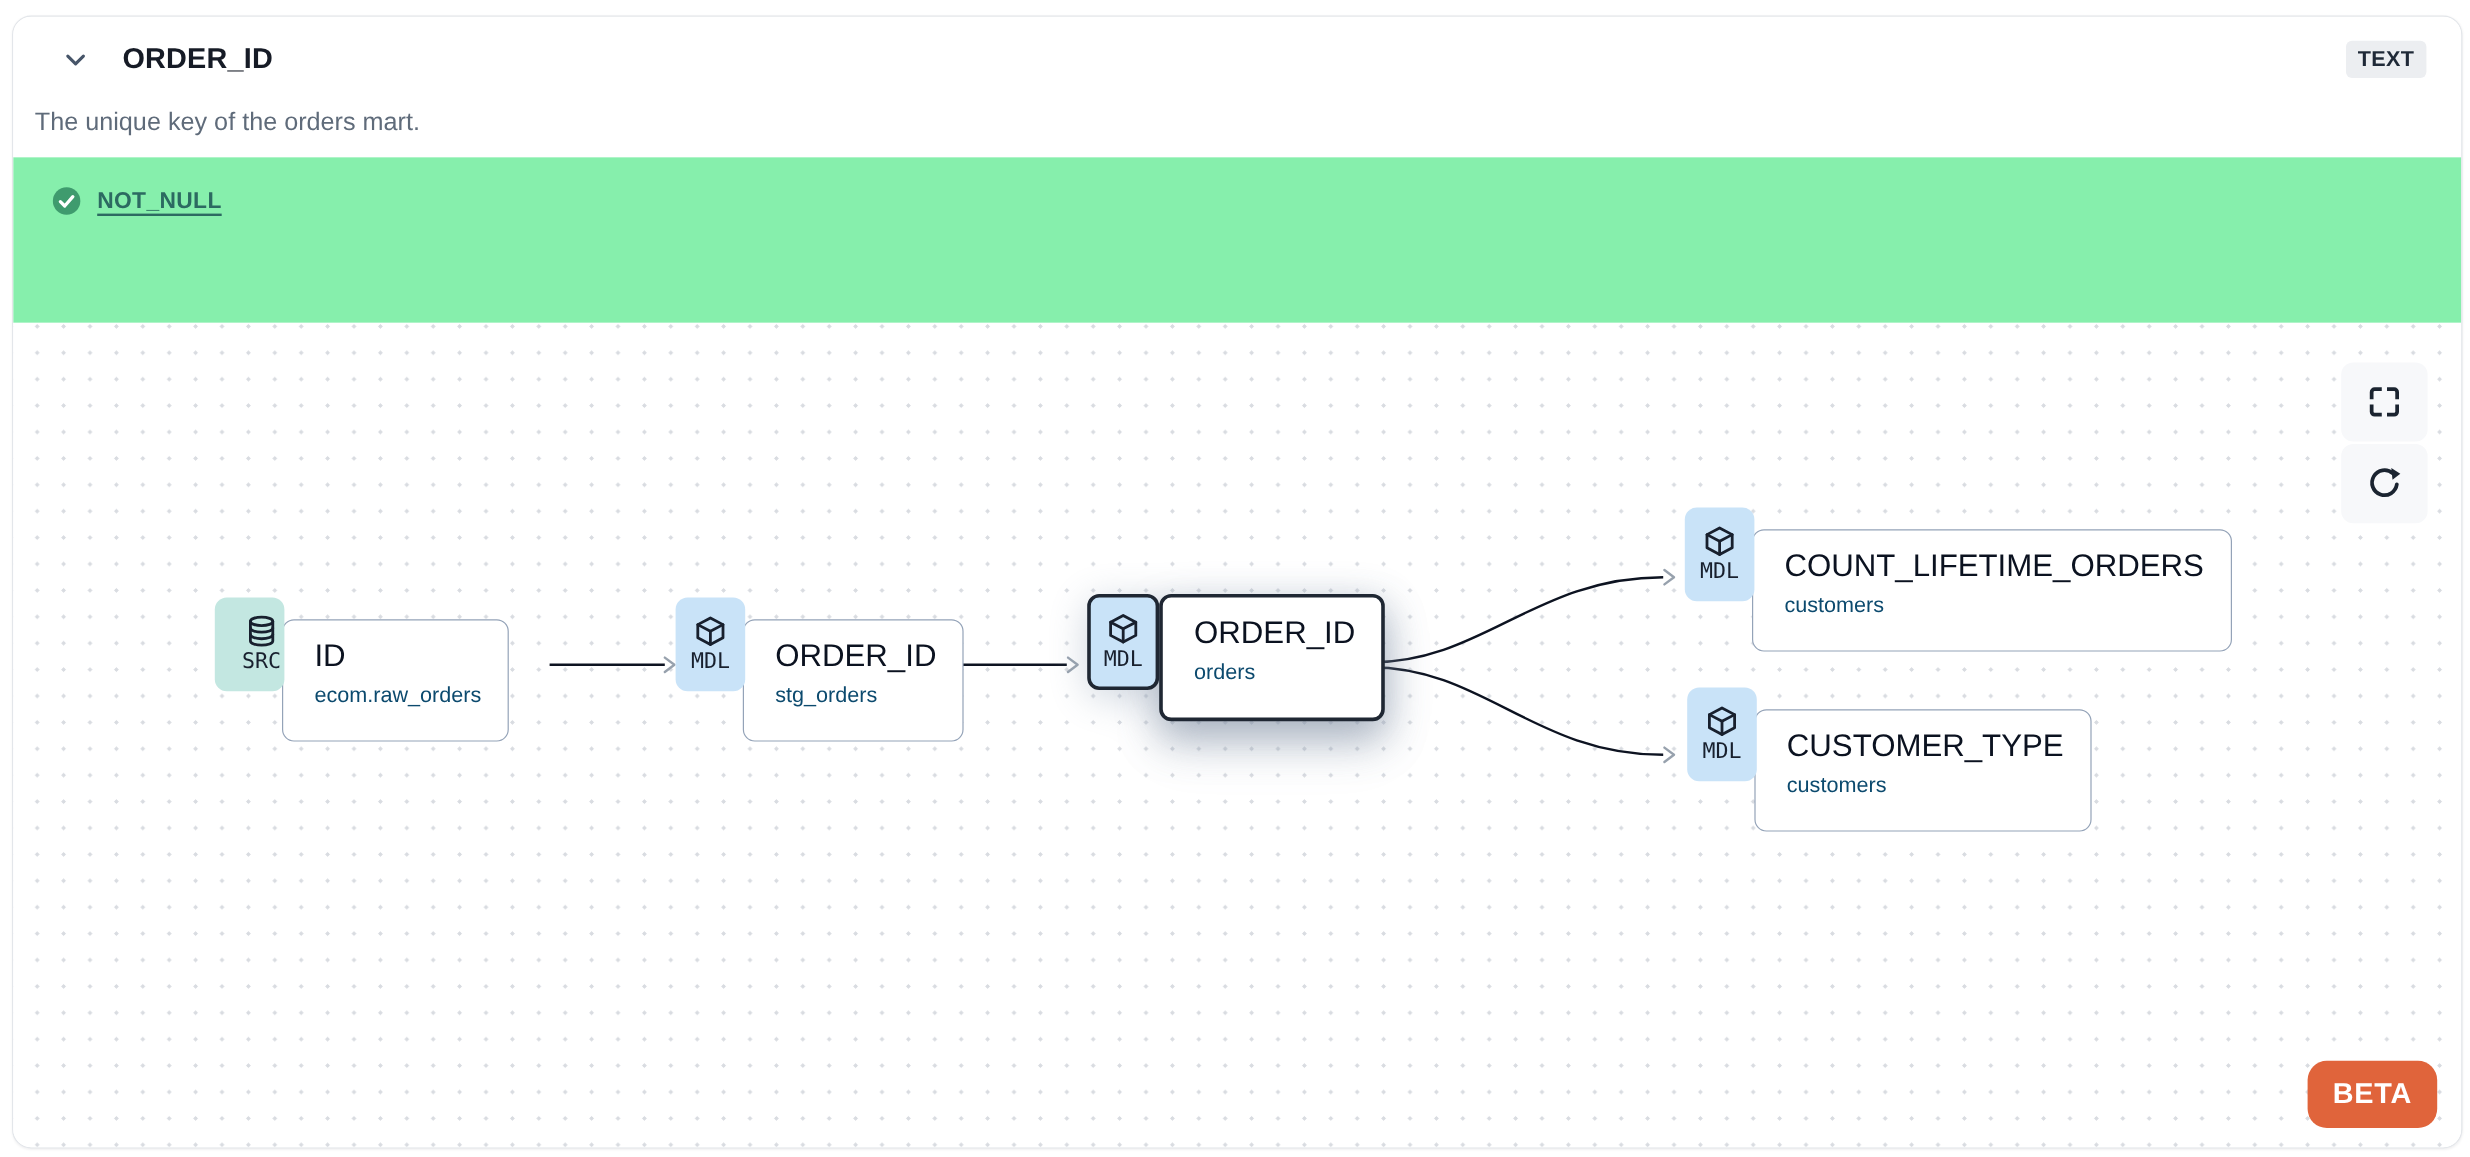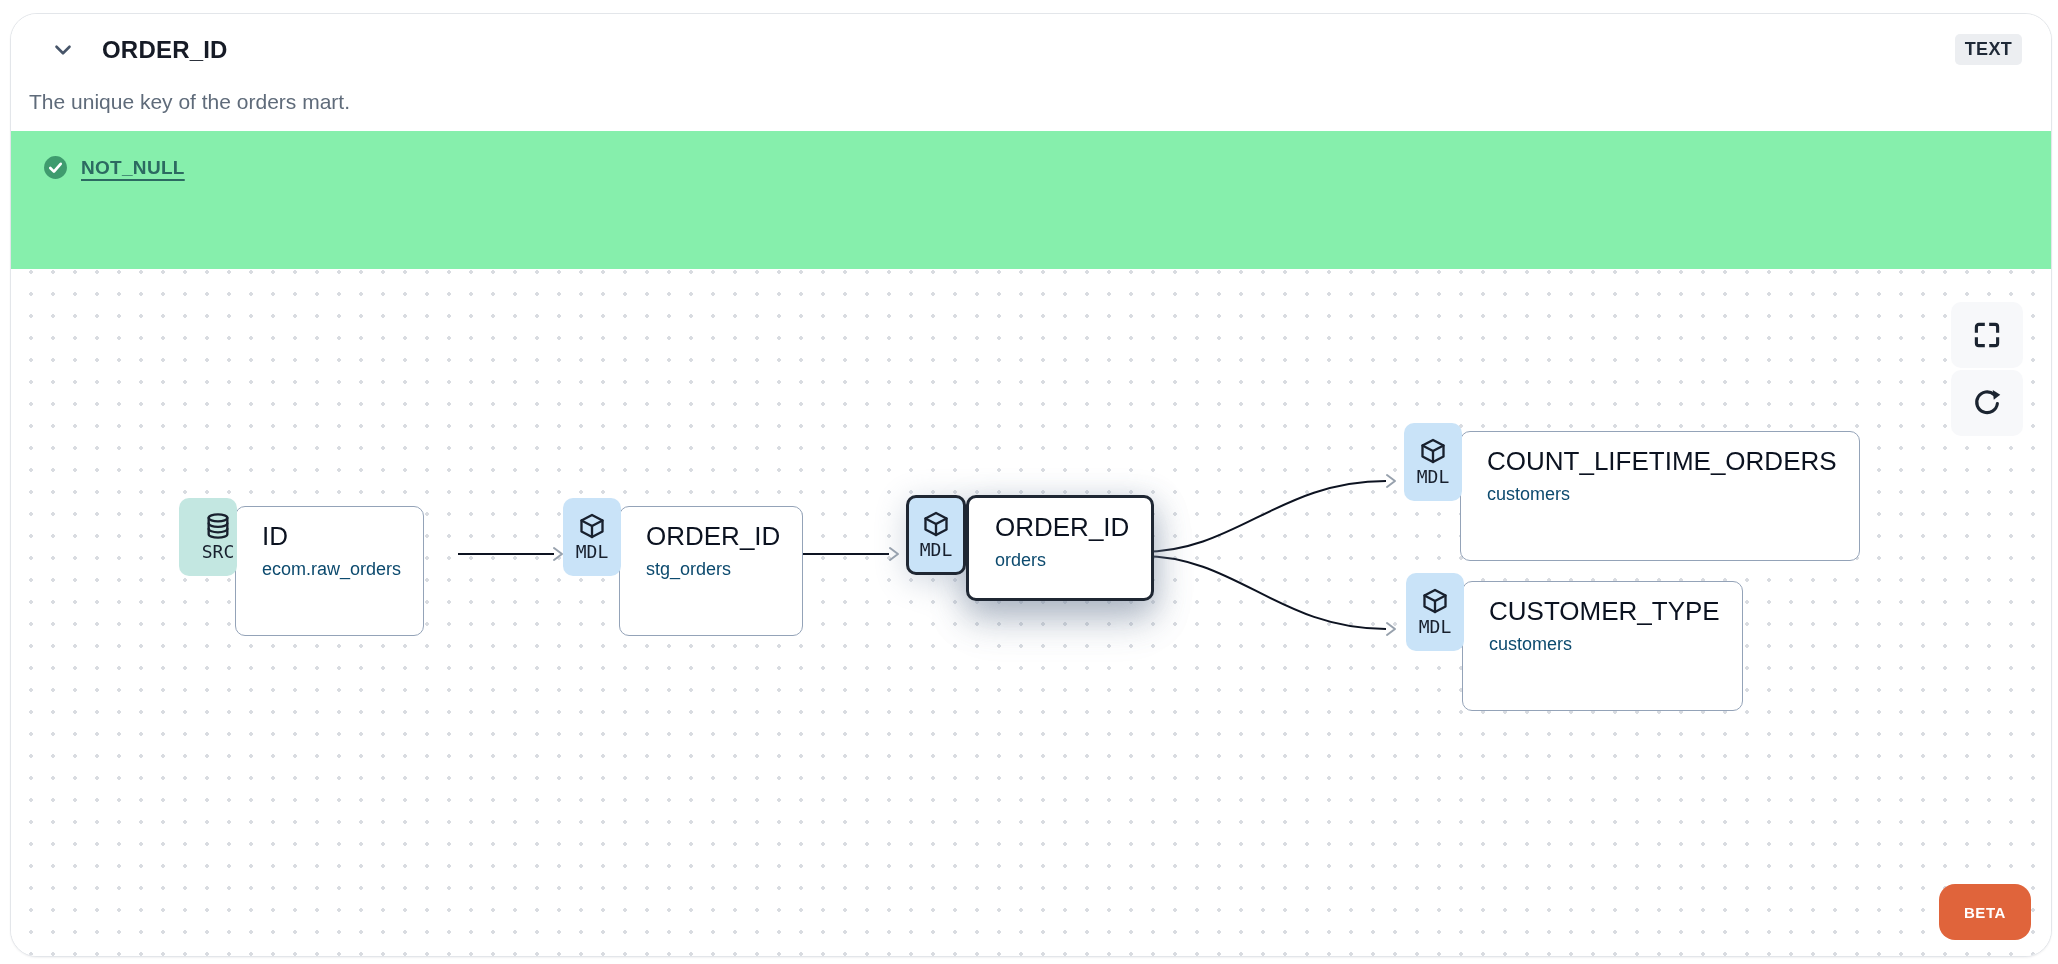--- a/index.html
+++ b/index.html
@@ -1,20 +1,20 @@
 <!DOCTYPE html>
 <html><head>
 <meta charset="utf-8">
 <style>
   * { margin:0; padding:0; box-sizing:border-box; }
   html,body { width:2058px; height:964px; background:#ffffff;
     font-family:"Liberation Sans", sans-serif; }
   .panel {
     position:absolute; left:10px; top:13px; width:2042px; height:944px;
-    background:#ffffff; border:1px solid #e3e6ea; border-radius:27px;
+    background:#ffffff; border:1px solid #e3e6ea; border-radius:16px;
     overflow:hidden; box-shadow:0 1px 2px rgba(15,23,42,.06);
   }
   
   .hdr { position:relative; height:117px; background:#ffffff; }
   .hdr-row { position:absolute; left:37px; top:20px; right:29px;
     display:flex; align-items:center; }
   .chev-btn { width:30px; height:30px; border:none; background:transparent;
     cursor:pointer; display:flex; align-items:center; justify-content:center; }
   .hdr-title { margin-left:24px; font-size:24px; font-weight:700;
     color:#161b26; letter-spacing:.2px; }
@@ -36,39 +36,39 @@
     background-size:22px 22px; background-position:9px 14px; }
   .edges { position:absolute; left:0; top:0; }
   .node { position:absolute; cursor:pointer; }
   .nbadge { position:absolute; left:0; top:0; width:58px; height:78px;
     border-radius:10px; display:flex; flex-direction:column; align-items:center;
     justify-content:center; gap:1px; z-index:2; }
   .nbadge.src { background:#c3e7e1;padding-left:20px; }
   .nbadge.mdl { background:#c9e3f8; }
   .nbadge-label { font-family:"DejaVu Sans Mono", monospace; font-size:18px;
     color:#18202e; }
-  .ncard { position:absolute; left:56px; top:8px; height:130px;
+  .ncard { position:absolute; left:56px; top:18px; height:102px;
     background:#ffffff; border:1px solid #94a3b8; border-radius:10px;
     padding:14px 22px 0 26px; white-space:nowrap; z-index:1; }
   .ncard-title { font-size:26px; color:#0b1220; }
   .ncard-sub { font-size:18px; color:#0c4a6e; margin-top:7px; }
   .node.selected .nbadge { border:3px solid #1f2733; width:60px; height:80px; }
   .node.selected .ncard { border:3px solid #1f2733; left:60px; top:0;
     height:106px; border-radius:10px;
     box-shadow:0 16px 34px rgba(100,116,139,.38); }
   .node.selected { filter:drop-shadow(0 6px 16px rgba(148,163,184,.45)); }
   
   .gctl { position:absolute; width:72px; height:66px; border:none;
     background:#f7f8fa; border-radius:10px; cursor:pointer;
     display:flex; align-items:center; justify-content:center; }
   .gctl.fs { right:28px; top:33px; }
   .gctl.rf { right:28px; top:101px; }
-  .beta-btn { position:absolute; right:20px; bottom:18px; width:92px;
+  .beta-btn { position:absolute; right:20px; bottom:18px; width:108px;
     height:56px; border:none; border-radius:16px; background:#e0643b;
-    color:#ffffff; font-size:15px; font-weight:700; letter-spacing:.6px;
+    color:#ffffff; font-size:24px; font-weight:700; letter-spacing:.6px;
     cursor:pointer; font-family:"Liberation Sans", sans-serif; }
 </style>
 </head>
 <body>
 
 <div class="panel">
 
   <div class="hdr">
     <div class="hdr-row">
       <button class="chev-btn">

